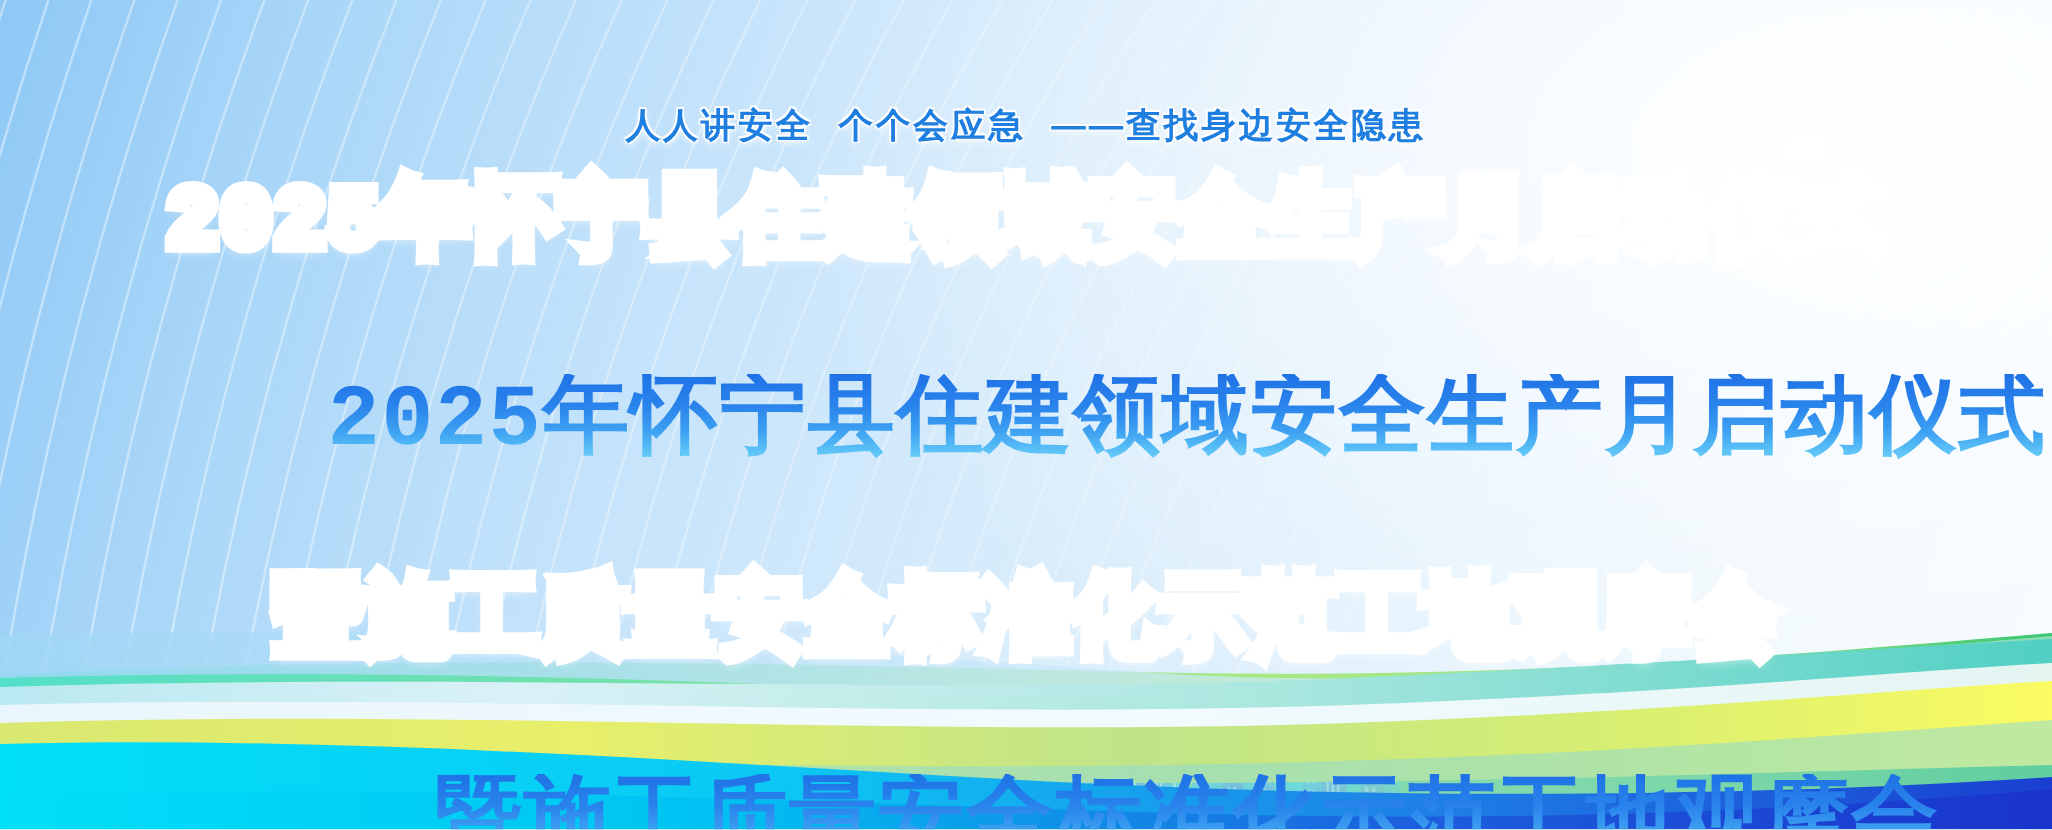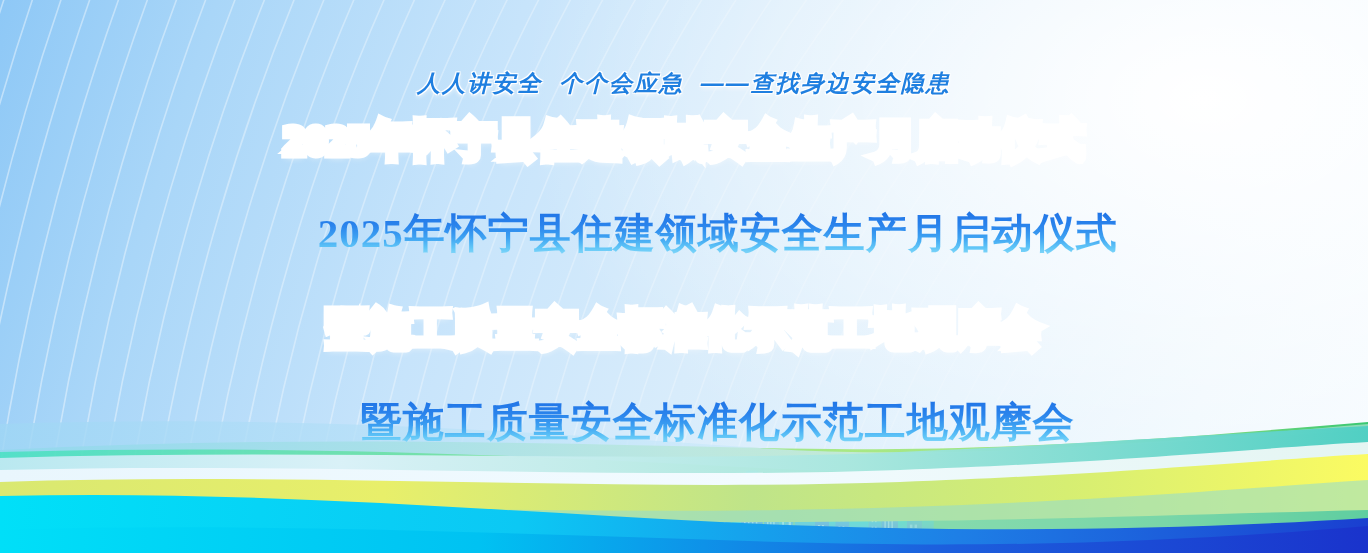--- a/index.html
+++ b/index.html
@@ -29,28 +29,27 @@
     font-size:23px;
     font-weight:bold;
     letter-spacing:2px;
     color:#1f7fe0;
     text-shadow:
       0 0 2px #ffffff,
       1px 1px 0 #ffffff, -1px 1px 0 #ffffff,
       1px -1px 0 #ffffff, -1px -1px 0 #ffffff,
       0 2px 4px rgba(255,255,255,.9);
     white-space:pre;
-    font-style:italic;
   }
 
   .title-line{
     position:relative;
-    font-family:Liberation Serif, serif;
+    font-family:Liberation Mono, monospace;
     font-weight:bold;
-    font-size:41px;
+    font-size:58px;
     line-height:1.14;
     letter-spacing:1px;
     white-space:pre;
   }
   .title-line.l1{margin-top:18px;}
   .title-line.l2{margin-top:2px;}
 
   
   .title-stroke{
     position:absolute;left:0;right:0;top:0;

